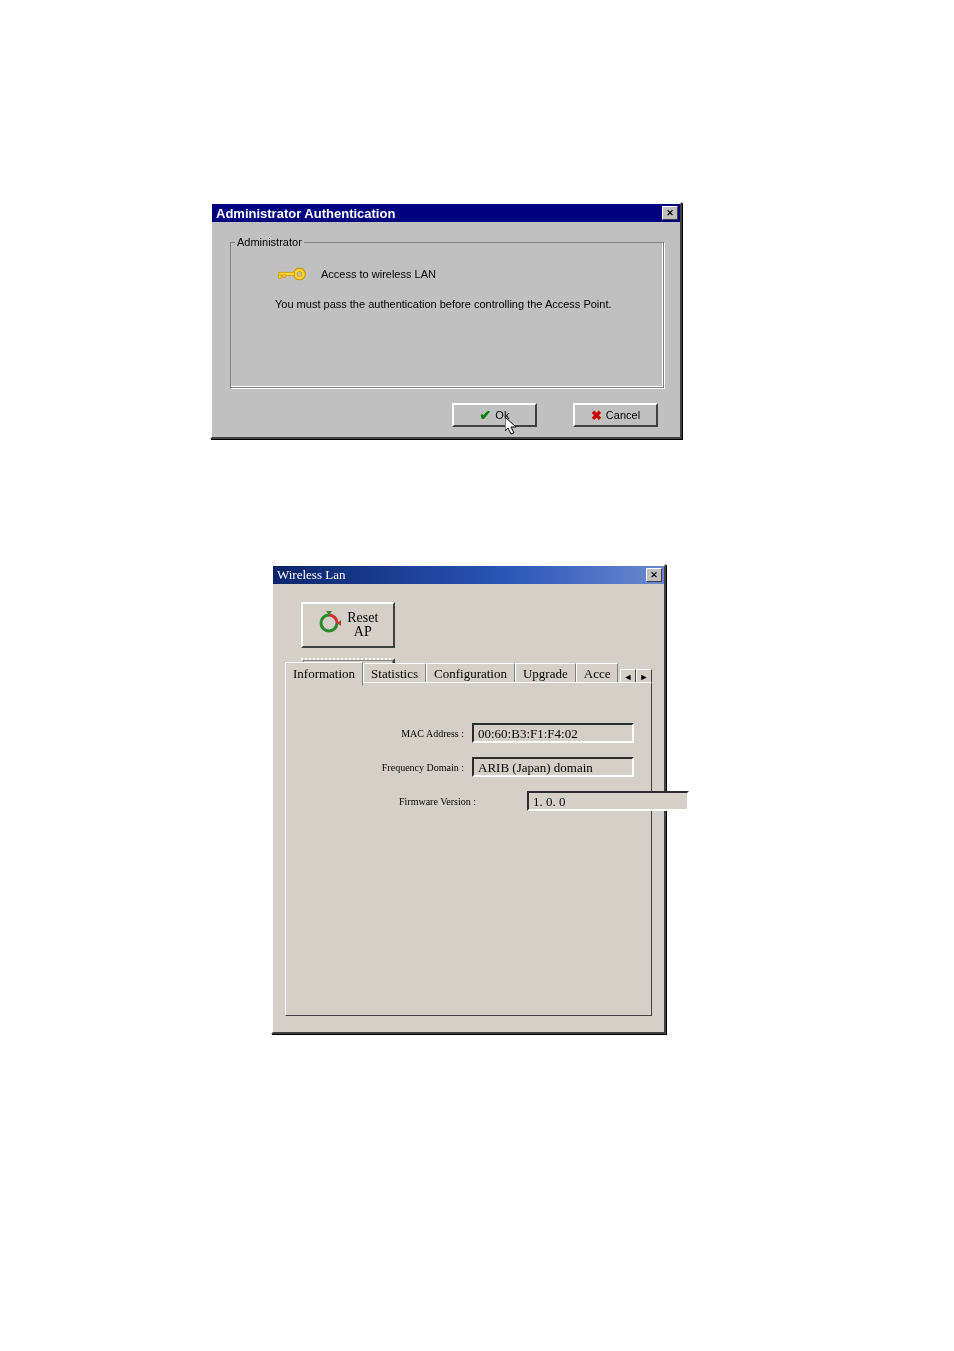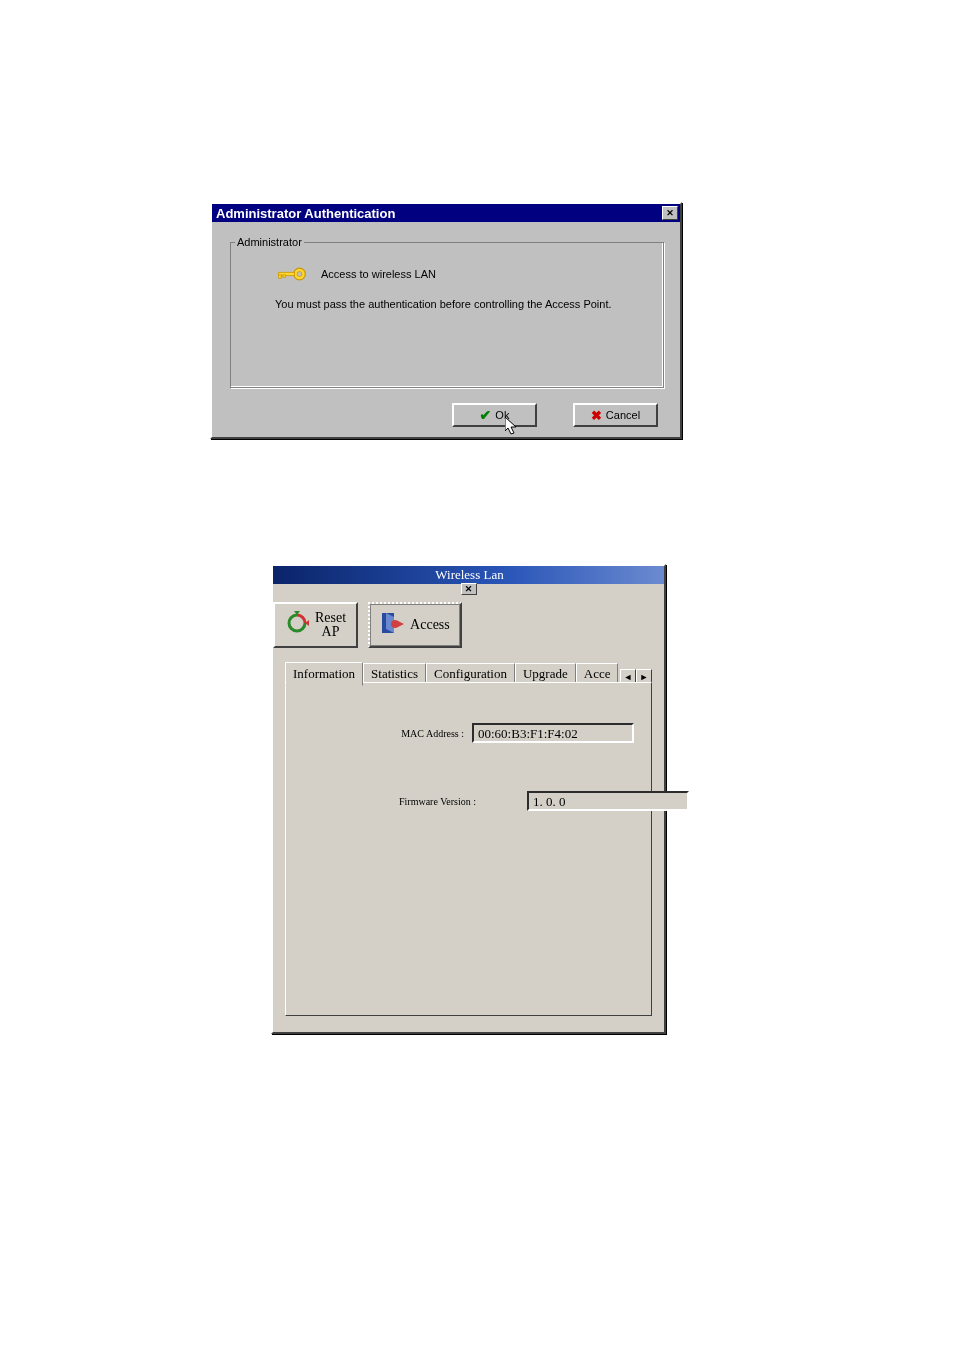--- a/index.html
+++ b/index.html
@@ -132,26 +132,25 @@
     pointer-events: none;
   }
 
   
   #wlan-dialog {
     left: 271px; top: 564px;
     width: 395px; height: 470px;
   }
   #wlan-dialog .titlebar {
     background: linear-gradient(to right, #0a246a, #2a56b8 60%, #6b8ad0);
-    flex-direction: column;
   }
   .toolbar-area {
     position: absolute;
-    left: 0; top: 36px;
-    display: flex; gap: 10px;
+    left: 28px; top: 36px;
+    display: flex; gap: 10px; flex-direction: column;
   }
   .big-btn {
     height: 46px;
     background: #d4d0c8;
     border: 2px solid;
     border-color: #ffffff #404040 #404040 #ffffff;
     display: flex; align-items: center; justify-content: center;
     gap: 6px; padding: 0 10px;
     cursor: pointer;
     font-family: "Times New Roman", serif;
@@ -331,18 +330,22 @@
           <span>►</span>
         </div>
     </div>
   </div>
 
   <div class="tab-panel">
     <div class="info-row row1">
       <div class="lbl">MAC Address :</div>
       <div class="val">00:60:B3:F1:F4:02</div>
     </div>
+    <div class="info-row row2">
+      <div class="lbl">Frequency Domain :</div>
+      <div class="val">ARIB (Japan) domain</div>
+    </div>
     <div class="info-row row3">
       <div class="lbl">Firmware Version :</div>
       <div class="val">1. 0. 0</div>
     </div>
   </div>
 </div>
 
 </body></html>

